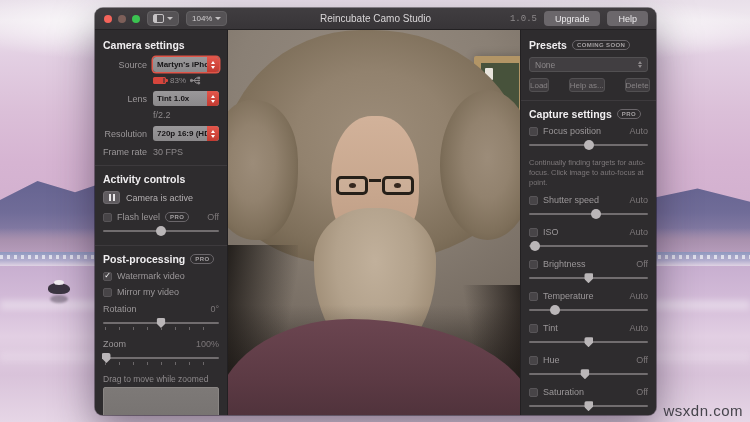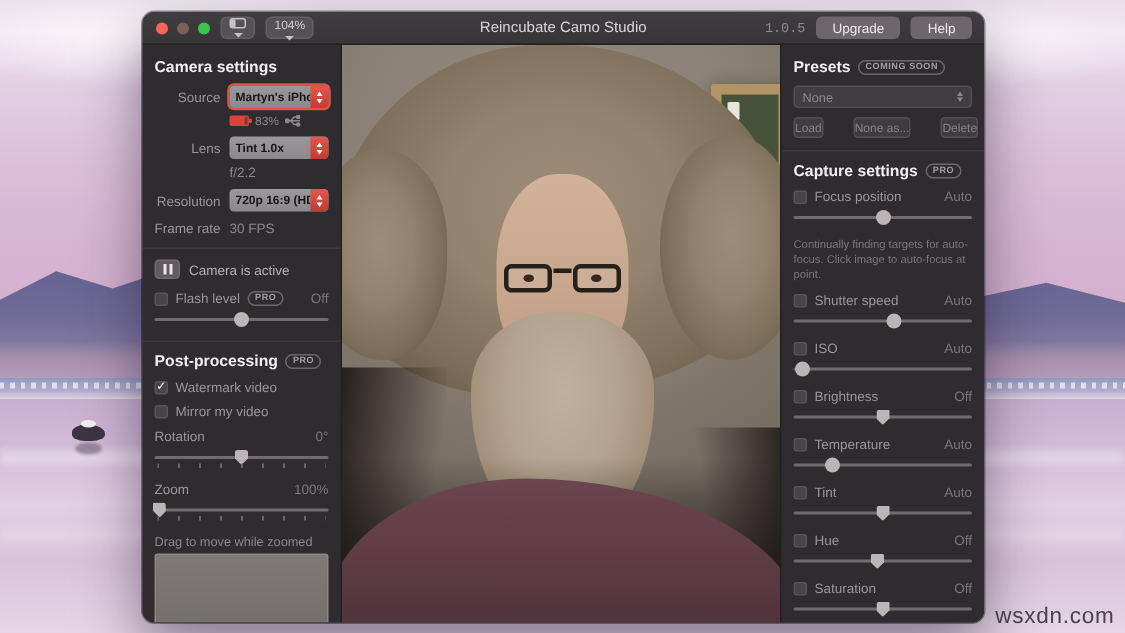--- a/index.html
+++ b/index.html
@@ -29,21 +29,21 @@
 
   
   .window { position:absolute; left:95px; top:8px; width:561px; height:407px; border-radius:8px; overflow:hidden;
     background:#2e2c2e; box-shadow:0 16px 40px rgba(40,25,50,.5), 0 0 0 1px rgba(0,0,0,.4); display:flex; flex-direction:column; }
 
   .titlebar { height:22px; flex:0 0 22px; background:linear-gradient(#403d40,#383538); border-bottom:1px solid #232123;
     position:relative; display:flex; align-items:center; }
   .lights { display:flex; gap:6px; margin-left:9px; }
   .light { width:8px; height:8px; border-radius:50%; }
   .tb-btn { height:15px; margin-left:7px; background:#555255; border:1px solid #636063; border-radius:4px;
-    display:flex; align-items:center; gap:3px; padding:0 5px; color:#cfccce; font-size:8px;flex-direction:column; }
+    display:flex; align-items:center; gap:3px; padding:0 5px; color:#cfccce; font-size:8px; }
   .sb-icon { width:11px; height:9px; border:1px solid #c5c2c4; border-radius:2px; position:relative; }
   .sb-icon::before { content:""; position:absolute; left:0; top:0; bottom:0; width:3px; background:#c5c2c4; }
   .chev { width:0; height:0; border-left:3px solid transparent; border-right:3px solid transparent; border-top:3px solid #c5c2c4; }
   .tb-title { position:absolute; left:0; right:0; text-align:center; font-size:10px; color:#d9d6d8; pointer-events:none; }
   .tb-right { margin-left:auto; display:flex; align-items:center; gap:7px; margin-right:8px; }
   .tb-version { font-size:9px; color:#8d898b;font-family:Liberation Mono, monospace; }
   .tb-pill { height:15px; padding:0 11px; background:#6b676b; border-radius:4px; color:#eceaec; font-size:9px; display:flex; align-items:center; }
 
   .content { flex:1; display:flex; min-height:0; }
 
@@ -239,20 +239,21 @@
               </span>
           </div>
         </div>
 
         <div class="row">
           <span class="lbl">Frame rate</span>
           <span class="mono-val">30 FPS</span>
         </div>
 
         <div class="hr"></div>
+        <div class="sec-h">Activity controls</div>
 
         <div class="pauserow">
           <span class="pausebtn">
               <i></i>
               <i></i>
             </span>
           <span style="color:#b5b1b3;">Camera is active</span>
         </div>
 
         <div class="ctl">
@@ -337,21 +338,21 @@
         </div>
         <div class="dd-dark">
           <span>None</span>
           <span class="carets">
               <i class="up"></i>
               <i class="dn"></i>
             </span>
         </div>
         <div class="btnrow">
           <span class="gbtn">Load</span>
-          <span class="gbtn">None as...</span>
+          <span class="gbtn">Help as...</span>
           <span class="gbtn">Delete</span>
         </div>
 
         <div class="hr"></div>
         <div class="sec-h">
           <span>Capture settings</span>
           <span class="badge">PRO</span>
         </div>
 
         <div id="capture-controls">

